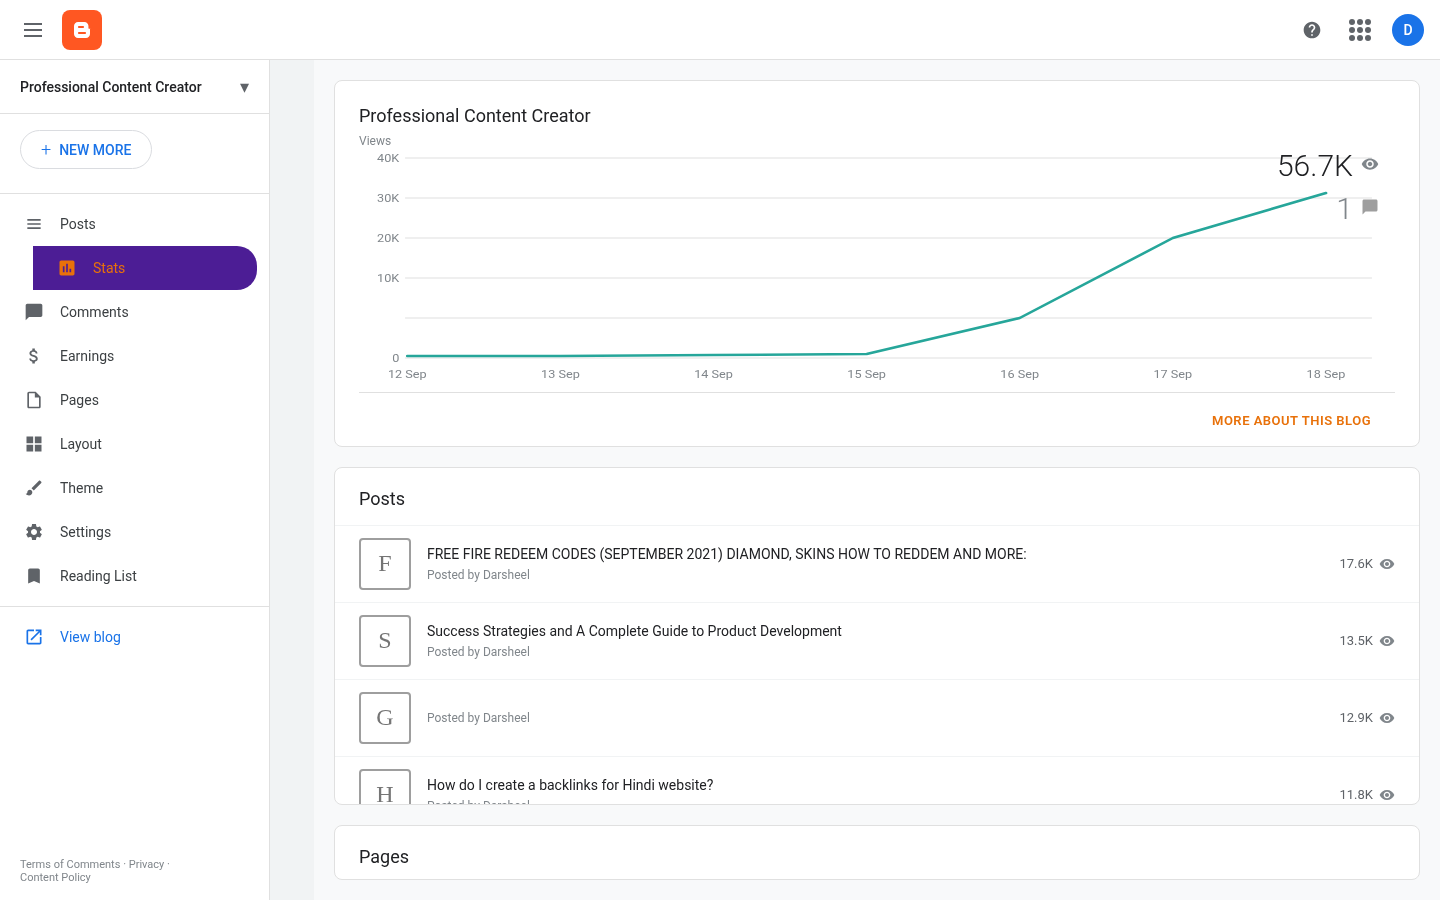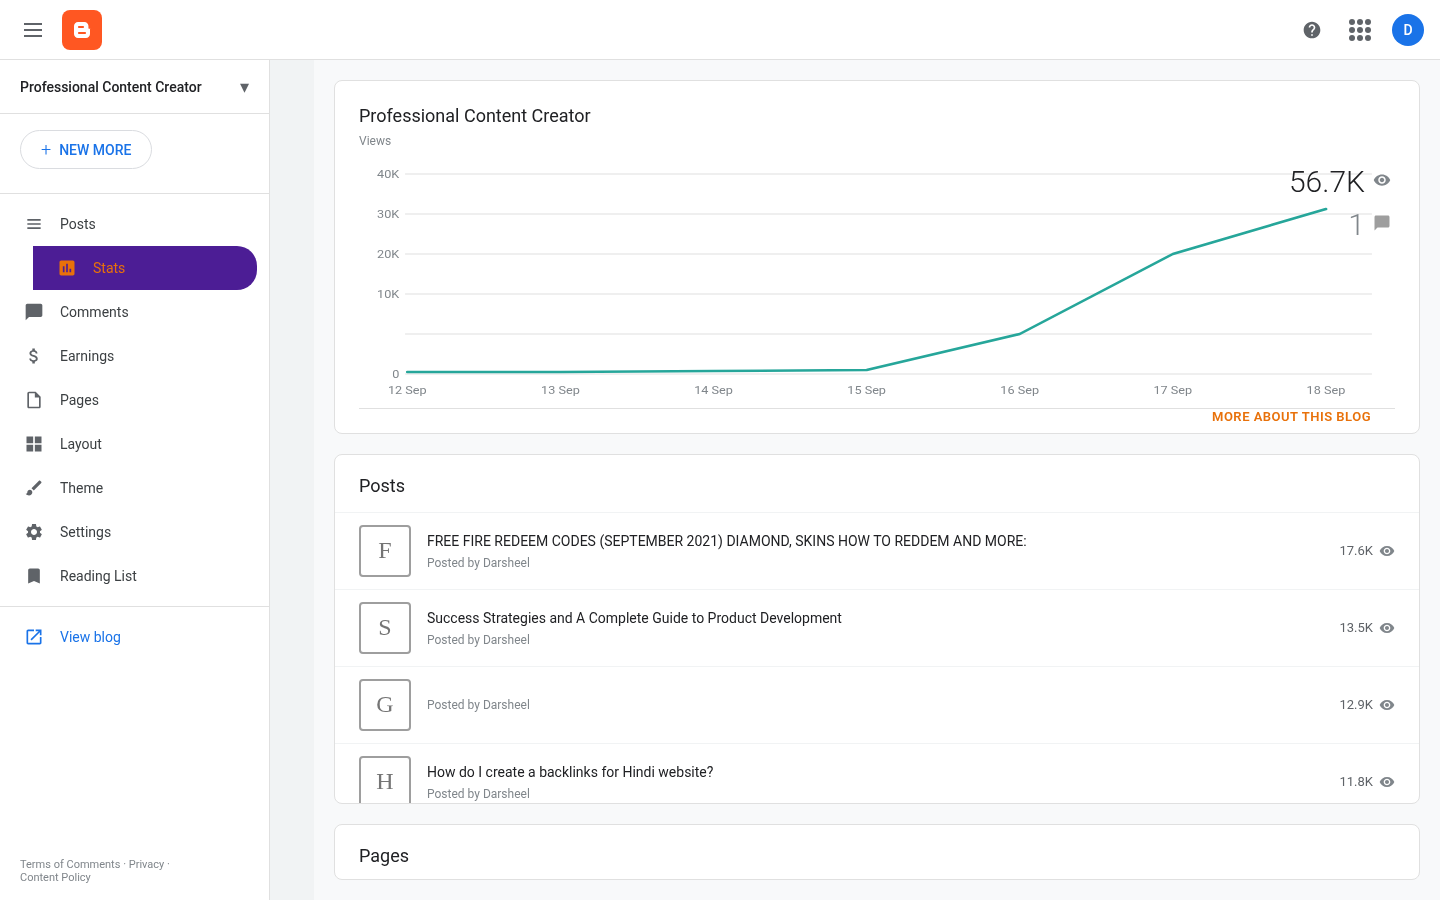--- a/index.html
+++ b/index.html
@@ -51,21 +51,21 @@
     
     .content-area { flex: 1; overflow-y: auto; padding: 20px; display: flex; flex-direction: column; gap: 20px; background: #f8f9fa; }
 
     
     .card { background: #fff; border-radius: 8px; border: 1px solid #e0e0e0; overflow: hidden; }
 
     
     .stats-card { padding: 24px; }
     .chart-svg { width: 100%; height: 100%; }
 
-    .more-link { display: flex; justify-content: flex-end; padding: 0 24px; border-top: 1px solid #e0e0e0; }
+    .more-link { display: flex; justify-content: flex-end; padding: 20px 24px; border-top: 1px solid #e0e0e0; }
     .more-link a { color: #e8710a; text-decoration: none; font-size: 13px; font-weight: 600; letter-spacing: 0.5px; }
 
     
     .posts-card { padding: 0; }
     .posts-card-header { padding: 20px 24px 16px; font-size: 18px; font-weight: 400; color: #202124; }
     .post-item { display: flex; align-items: center; gap: 16px; padding: 12px 24px; border-top: 1px solid #f1f3f4; }
     .post-thumb { width: 52px; height: 52px; border-radius: 4px; border: 2px solid #9e9e9e; display: flex; align-items: center; justify-content: center; font-size: 24px; font-weight: 300; color: #757575; flex-shrink: 0; font-family: Georgia, serif; }
     .post-info { flex: 1; }
     .post-title { font-size: 14px; color: #202124; margin-bottom: 4px; line-height: 1.4; }
     .post-author { font-size: 12px; color: #80868b; }
@@ -238,21 +238,21 @@
       <span> · </span>
       <br>
       <a href="#">Content Policy</a>
     </div>
   </div>
 
   <div class="content-area">
 
     <div class="card stats-card">
       <div style="font-size:18px;font-weight:400;color:#202124;margin-bottom:8px;">Professional Content Creator</div>
-      <div style="font-size:12px;color:#80868b;margin-bottom:16px;">Views</div>
+      <div style="font-size:12px;color:#80868b;margin-bottom:0;">Views</div>
 
       <div style="position:relative;">
         
         <svg class="chart-svg" viewBox="0 0 900 240" preserveAspectRatio="none" style="height:240px;">
 
           <line x1="40" y1="10" x2="880" y2="10" stroke="#e0e0e0" stroke-width="1"></line>
           <line x1="40" y1="50" x2="880" y2="50" stroke="#e0e0e0" stroke-width="1"></line>
           <line x1="40" y1="90" x2="880" y2="90" stroke="#e0e0e0" stroke-width="1"></line>
           <line x1="40" y1="130" x2="880" y2="130" stroke="#e0e0e0" stroke-width="1"></line>
           <line x1="40" y1="170" x2="880" y2="170" stroke="#e0e0e0" stroke-width="1"></line>
@@ -269,21 +269,21 @@
           <text x="42" y="230" text-anchor="middle" font-size="11" fill="#80868b">12 Sep</text>
           <text x="175" y="230" text-anchor="middle" font-size="11" fill="#80868b">13 Sep</text>
           <text x="308" y="230" text-anchor="middle" font-size="11" fill="#80868b">14 Sep</text>
           <text x="441" y="230" text-anchor="middle" font-size="11" fill="#80868b">15 Sep</text>
           <text x="574" y="230" text-anchor="middle" font-size="11" fill="#80868b">16 Sep</text>
           <text x="707" y="230" text-anchor="middle" font-size="11" fill="#80868b">17 Sep</text>
           <text x="840" y="230" text-anchor="middle" font-size="11" fill="#80868b">18 Sep</text>
         </svg>
 
         
-        <div style="position:absolute;right:4px;top:0;display:flex;flex-direction:column;align-items:flex-end;gap:8px;">
+        <div style="position:absolute;right:16px;top:0;display:flex;flex-direction:column;align-items:flex-end;gap:8px;">
           <div style="display:flex;align-items:center;gap:8px;">
             <span style="font-size:30px;font-weight:300;color:#202124;">56.7K</span>
             <span>
               <svg width="18" height="18" viewBox="0 0 24 24" fill="#80868b">
                 <path d="M12 4.5C7 4.5 2.73 7.61 1 12c1.73 4.39 6 7.5 11 7.5s9.27-3.11 11-7.5c-1.73-4.39-6-7.5-11-7.5zM12 17c-2.76 0-5-2.24-5-5s2.24-5 5-5 5 2.24 5 5-2.24 5-5 5zm0-8c-1.66 0-3 1.34-3 3s1.34 3 3 3 3-1.34 3-3-1.34-3-3-3z"></path>
               </svg>
             </span>
           </div>
           <div style="display:flex;align-items:center;gap:8px;">
             <span style="font-size:30px;font-weight:300;color:#80868b;">1</span>

